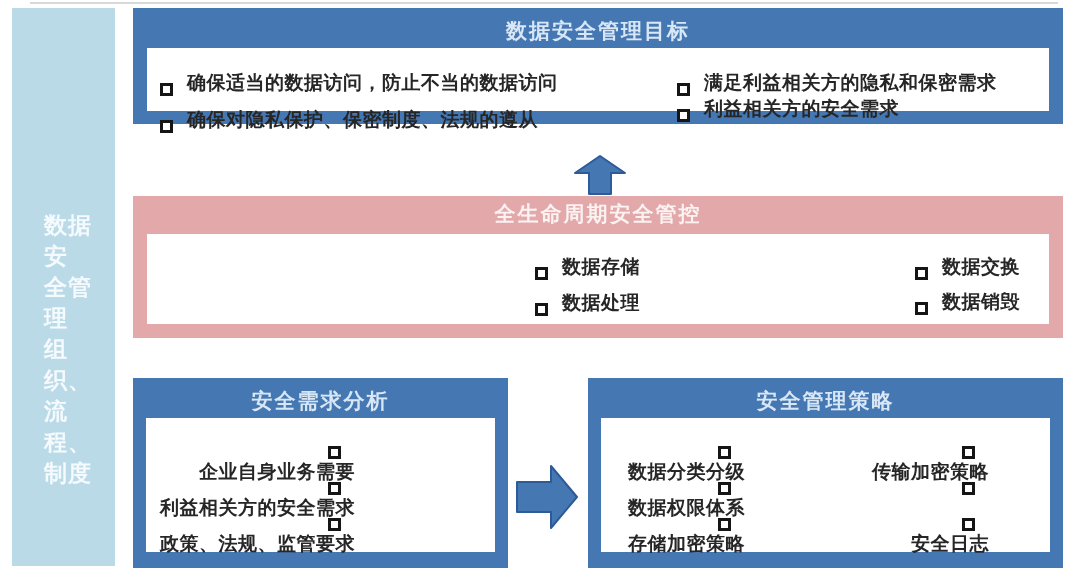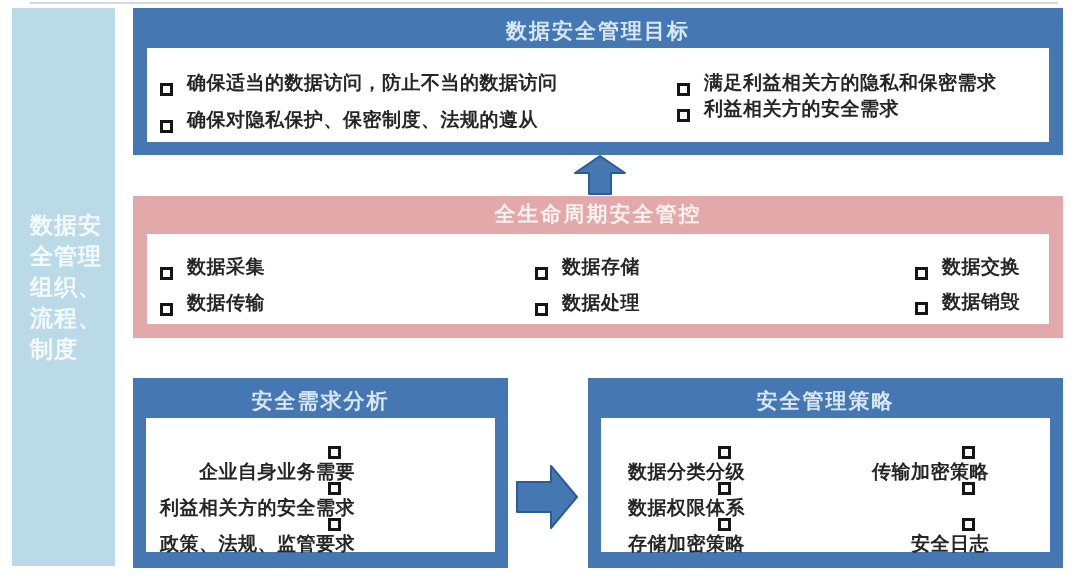--- a/index.html
+++ b/index.html
@@ -8,34 +8,34 @@
     --sidebar_text:#F4FAFD; --item_text:#262626; --panel_white:#FFFFFF; --hairline:#D8D8D8;
   }
   *{margin:0;padding:0;box-sizing:border-box;}
   html,body{width:1080px;height:580px;background:#fff;overflow:hidden;
     font-family:"DejaVu Sans","Liberation Sans",sans-serif;}
   .stage{position:relative;width:1080px;height:580px;background:#fff;}
   .hairline{position:absolute;left:30px;top:2px;width:1028px;height:2px;background:var(--hairline);}
 
   
   .sidebar{position:absolute;left:12px;top:8px;width:103px;height:558px;background:var(--sidebar_bg);}
-  .sidebar-text{position:absolute;left:18px;top:202px;color:var(--sidebar_text);
+  .sidebar-text{position:absolute;left:32px;top:202px;color:var(--sidebar_text);
     font-size:23px;font-weight:700;line-height:31px;letter-spacing:1px;}
 
   
   .box{position:absolute;}
   .box.blue{background:var(--blue);}
   .box.pink{background:var(--pink);}
   .box-title{position:absolute;left:0;right:0;text-align:center;font-weight:700;font-size:21px;letter-spacing:2px;}
   .blue .box-title{color:var(--blue_header_text);}
   .pink .box-title{color:var(--pink_header_text);}
   .panel{position:absolute;background:var(--panel_white);}
 
   
-  .goal{left:133px;top:8px;width:930px;height:147px;}
+  .goal{left:133px;top:8px;width:930px;height:116px;}
   .goal .box-title{top:9px;}
   .goal .panel{left:14px;right:14px;top:40px;bottom:13px;}
 
   
   .life{left:133px;top:196px;width:930px;height:142px;}
   .life .box-title{top:4px;}
   .life .panel{left:14px;right:14px;top:38px;bottom:14px;}
 
   
   .needs{left:133px;top:378px;width:375px;height:190px;}
@@ -107,30 +107,20 @@
     </div>
   </div>
 
   <svg class="arrow arrow-up" viewBox="0 0 56 42">
     <polygon points="28,2 53,19 39,19 39,40 17,40 17,19 3,19" fill="#4577B2" stroke="#2D5B99" stroke-width="2" stroke-linejoin="round"></polygon>
   </svg>
 
   <div class="box pink life">
     <div class="box-title">全生命周期安全管控</div>
     <div class="panel">
-      <div class="col col1">
-        <div class="item">
-          <span class="cb"></span>
-          <span>数据采集</span>
-        </div>
-        <div class="item">
-          <span class="cb"></span>
-          <span>数据传输</span>
-        </div>
-      </div>
       <div class="col col2">
         <div class="item">
           <span class="cb"></span>
           <span>数据存储</span>
         </div>
         <div class="item">
           <span class="cb"></span>
           <span>数据处理</span>
         </div>
       </div>

